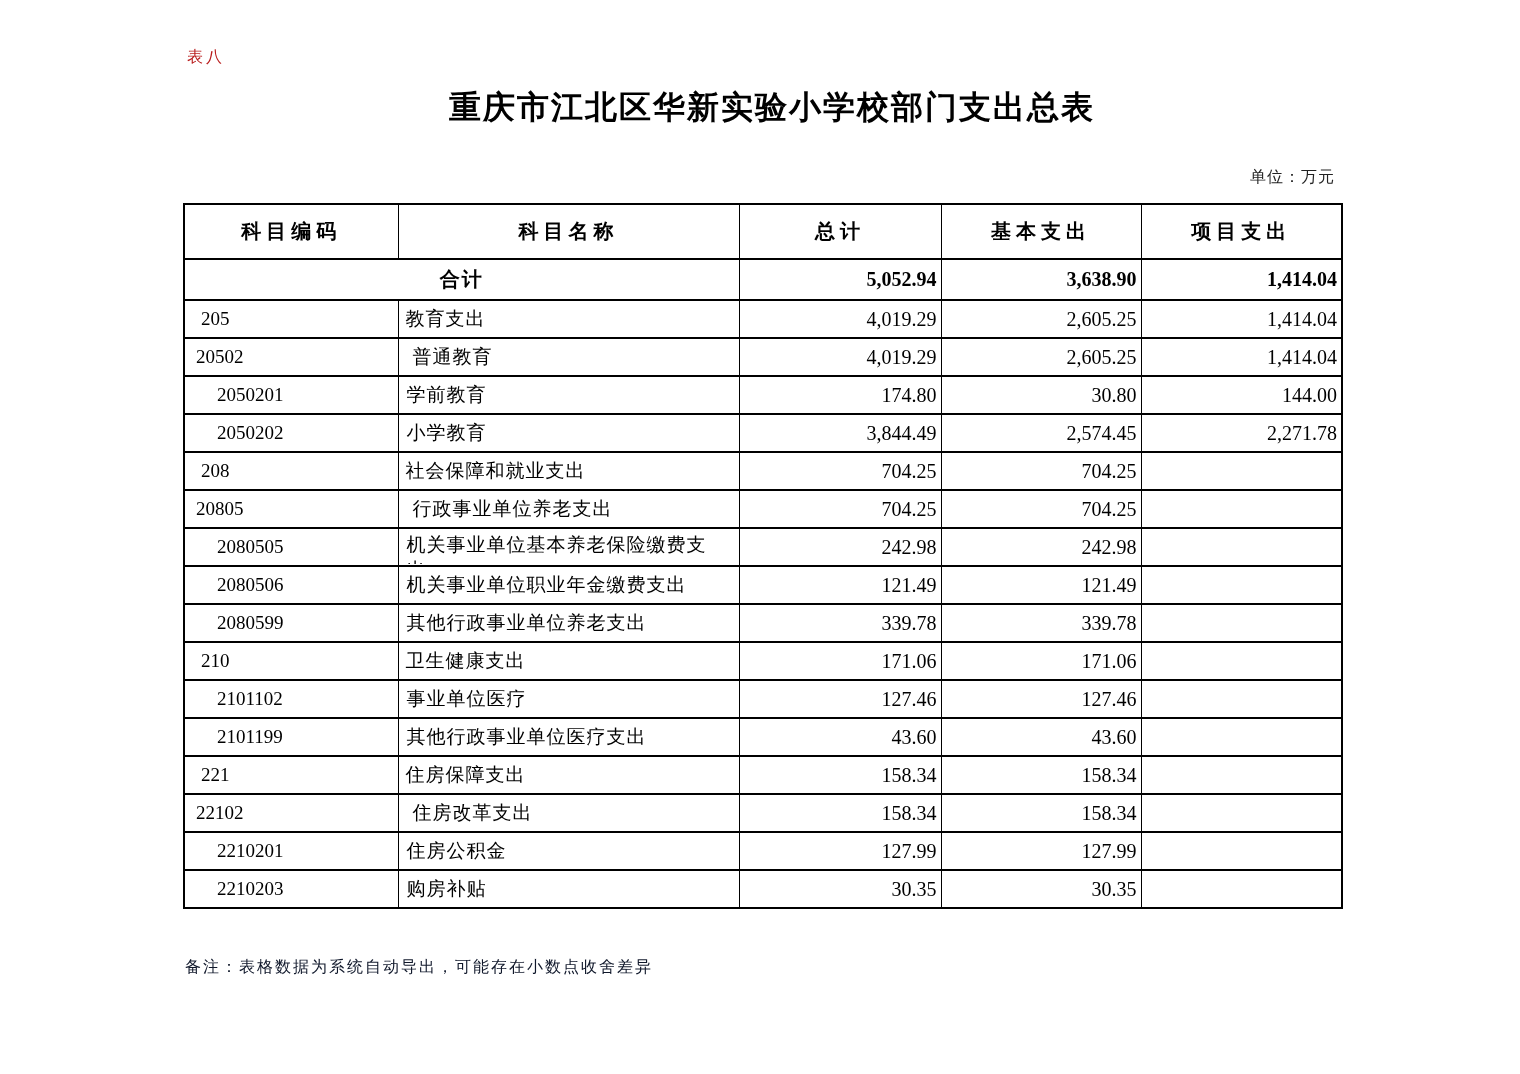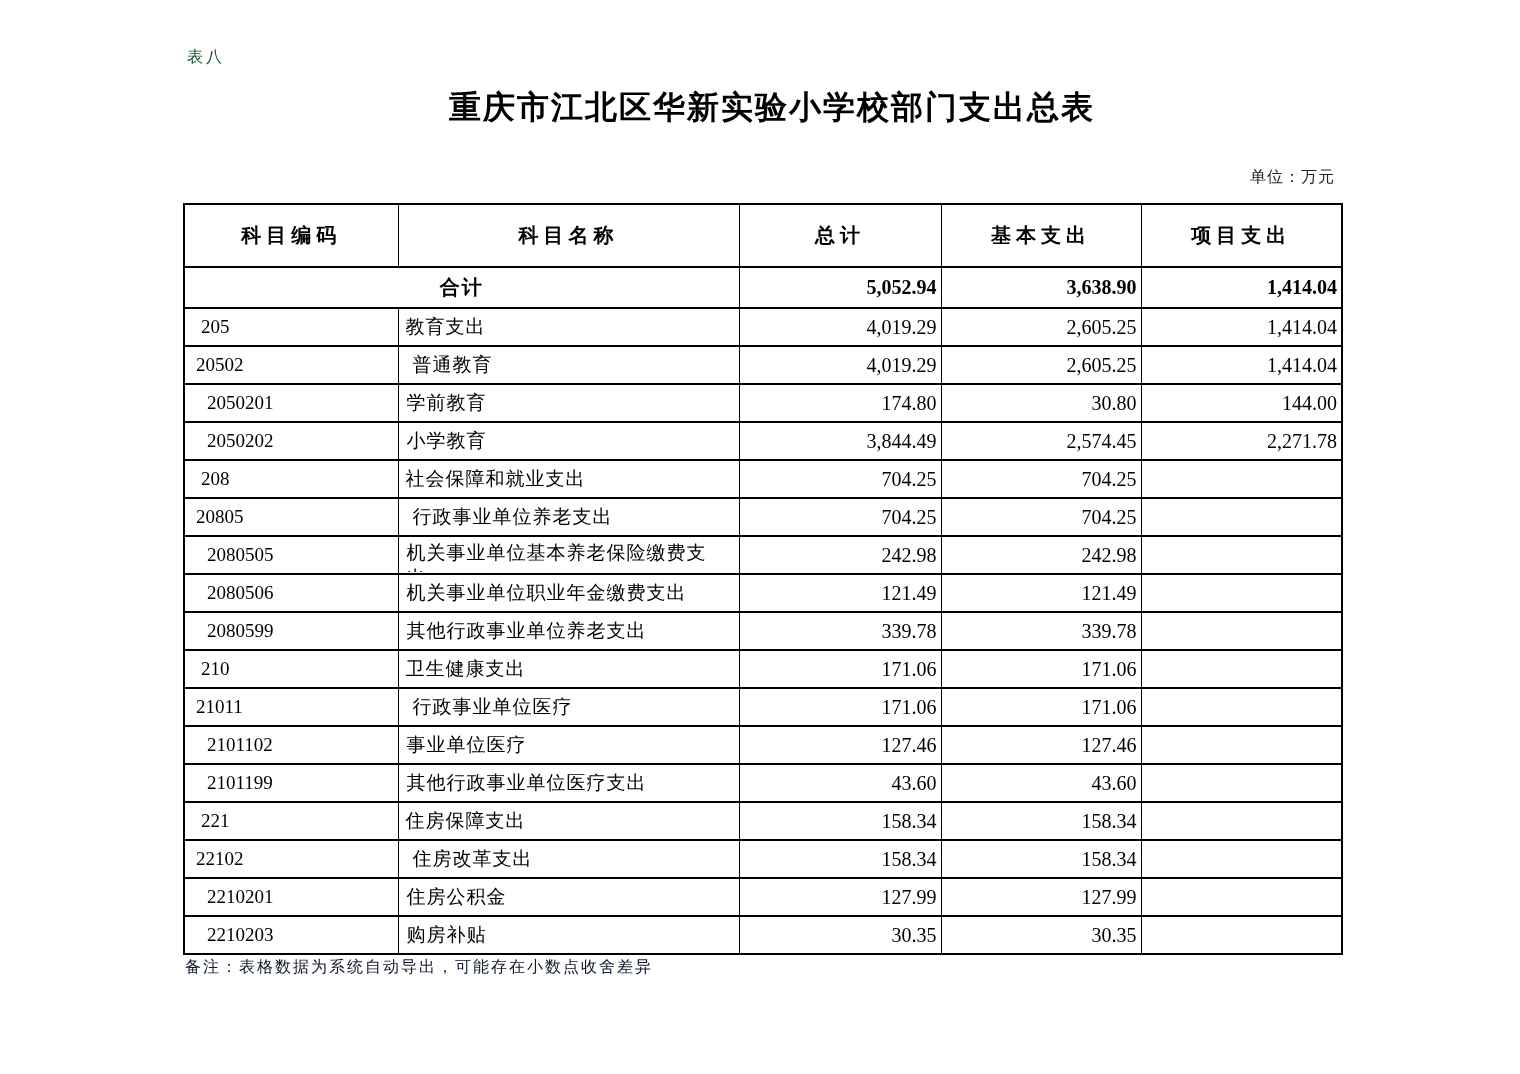--- a/index.html
+++ b/index.html
@@ -4,21 +4,21 @@
 <style>
   * { margin:0; padding:0; box-sizing:border-box; }
   html,body { background:#fff; }
   body {
     width:1520px; height:1074px; position:relative; overflow:hidden;
     font-family:"Liberation Serif","DejaVu Serif",serif;
     color:#000;
   }
   .page-label {
     position:absolute; left:187px; top:47px;
-    font-size:16px; letter-spacing:3px; color:#14532d;
+    font-size:16px; letter-spacing:3px; color:#b91c1c;
   }
   .doc-title {
     position:absolute; left:12px; top:86px; width:100%;
     text-align:center; font-size:32px; font-weight:bold; letter-spacing:2px;
   }
   .unit-note {
     position:absolute; right:185px; top:167px;
     font-size:16px; letter-spacing:1px; color:#222;
   }
   .tbl-wrap { position:absolute; left:183px; top:203px; }
@@ -27,30 +27,30 @@
     width:1158px; background:#fff;
   }
   col.c1{width:214px;} col.c2{width:341px;} col.c3{width:202px;}
   col.c4{width:200px;} col.c5{width:201px;}
   th, td {
     border:1px solid #000;
     border-top-width:2px; border-bottom-width:2px;
     padding:0; overflow:hidden; vertical-align:middle;
   }
   table { border:2px solid #000; }
-  thead tr { height:63px;margin-left:40px; }
+  thead tr { height:55px;margin-left:40px; }
   th { font-size:20px; font-weight:bold; letter-spacing:5px; text-align:center; }
   tbody tr { height:38px; }
   tr.total-row { height:41px; }
   tr.total-row td { font-weight:bold; }
   td.total-name { text-align:center; font-size:20px; letter-spacing:2px; }
   td.code { font-size:19px; text-align:left; }
   td.code.ind0 { padding-left:16px; }
   td.code.ind1 { padding-left:11px; }
-  td.code.ind2 { padding-left:22px; }
+  td.code.ind2 { padding-left:32px; }
   td.name { font-size:19px;margin-top:23px; }
   .nm { letter-spacing:1px; white-space:nowrap; }
   .nm.ind0 { padding-left:7px; }
   .nm.ind1 { padding-left:14px; }
   .nm.ind2 { padding-left:8px; }
   td.name.cliptop { vertical-align:top; }
   .nm.clip {
     white-space:normal; word-break:break-all;
     width:312px; height:35px; overflow:hidden;
     line-height:25px; padding-top:3px;
@@ -179,29 +179,20 @@
         <tr>
           <td class="code ind0">210</td>
           <td class="name">
             <div class="nm ind0">卫生健康支出</div>
           </td>
           <td class="num">171.06</td>
           <td class="num">171.06</td>
           <td class="num"></td>
         </tr>
         <tr>
-          <td class="code ind1">21011</td>
-          <td class="name">
-            <div class="nm ind1">行政事业单位医疗</div>
-          </td>
-          <td class="num">171.06</td>
-          <td class="num">171.06</td>
-          <td class="num"></td>
-        </tr>
-        <tr>
           <td class="code ind2">2101102</td>
           <td class="name">
             <div class="nm ind2">事业单位医疗</div>
           </td>
           <td class="num">127.46</td>
           <td class="num">127.46</td>
           <td class="num"></td>
         </tr>
         <tr>
           <td class="code ind2">2101199</td>

